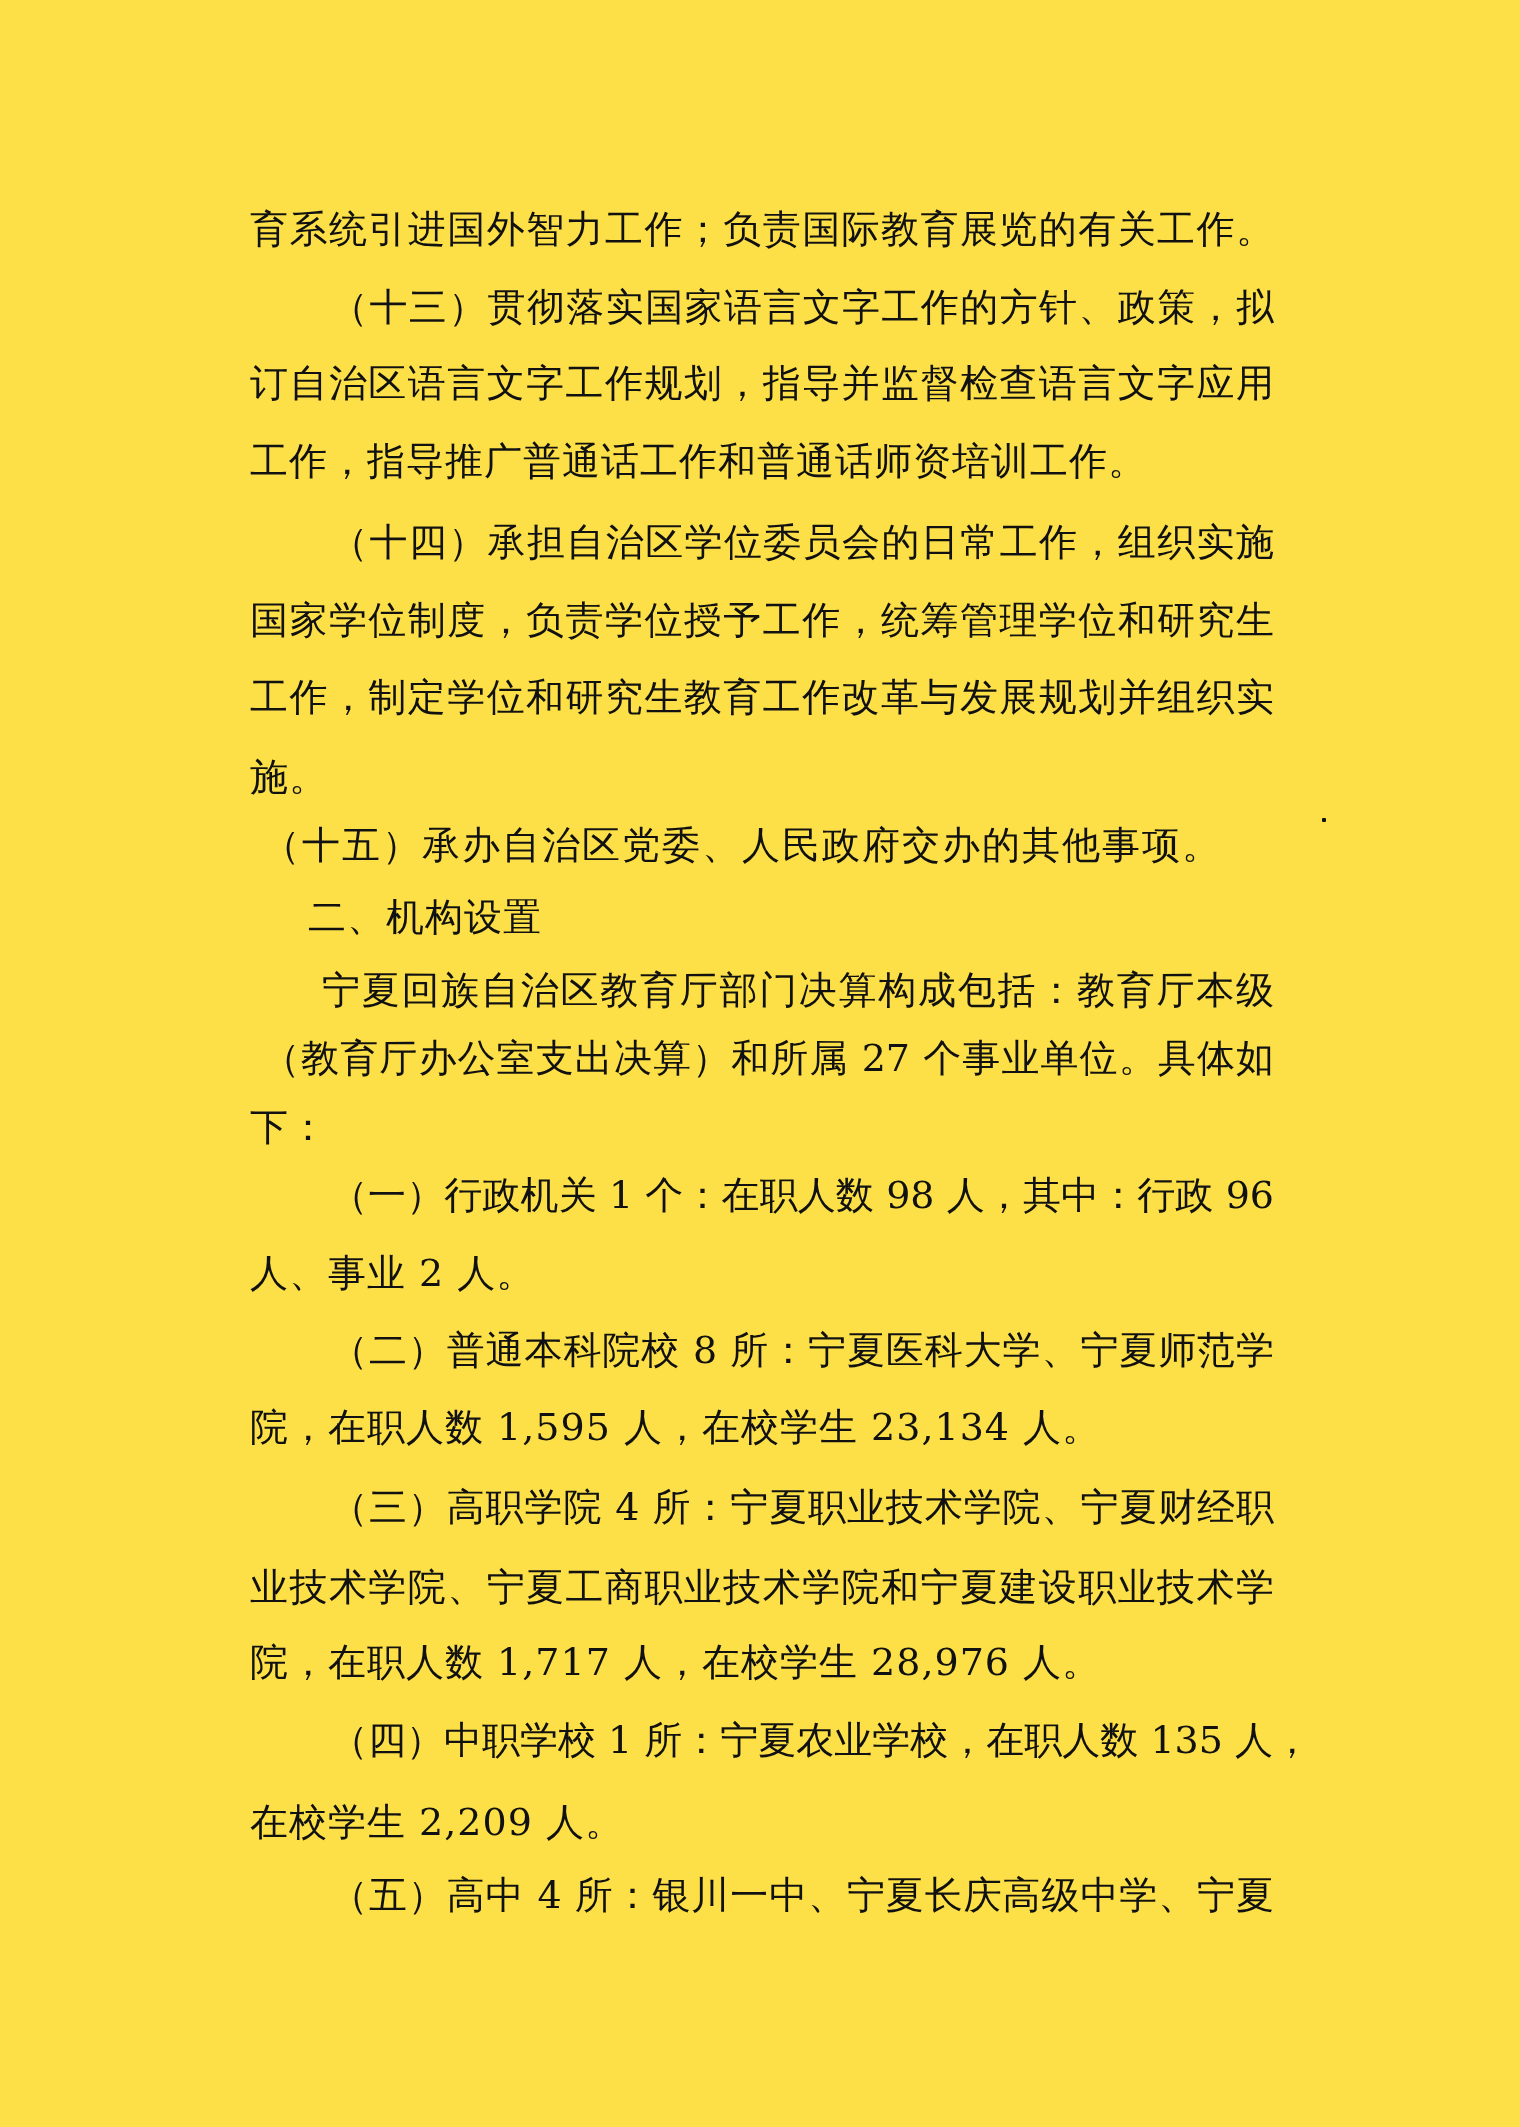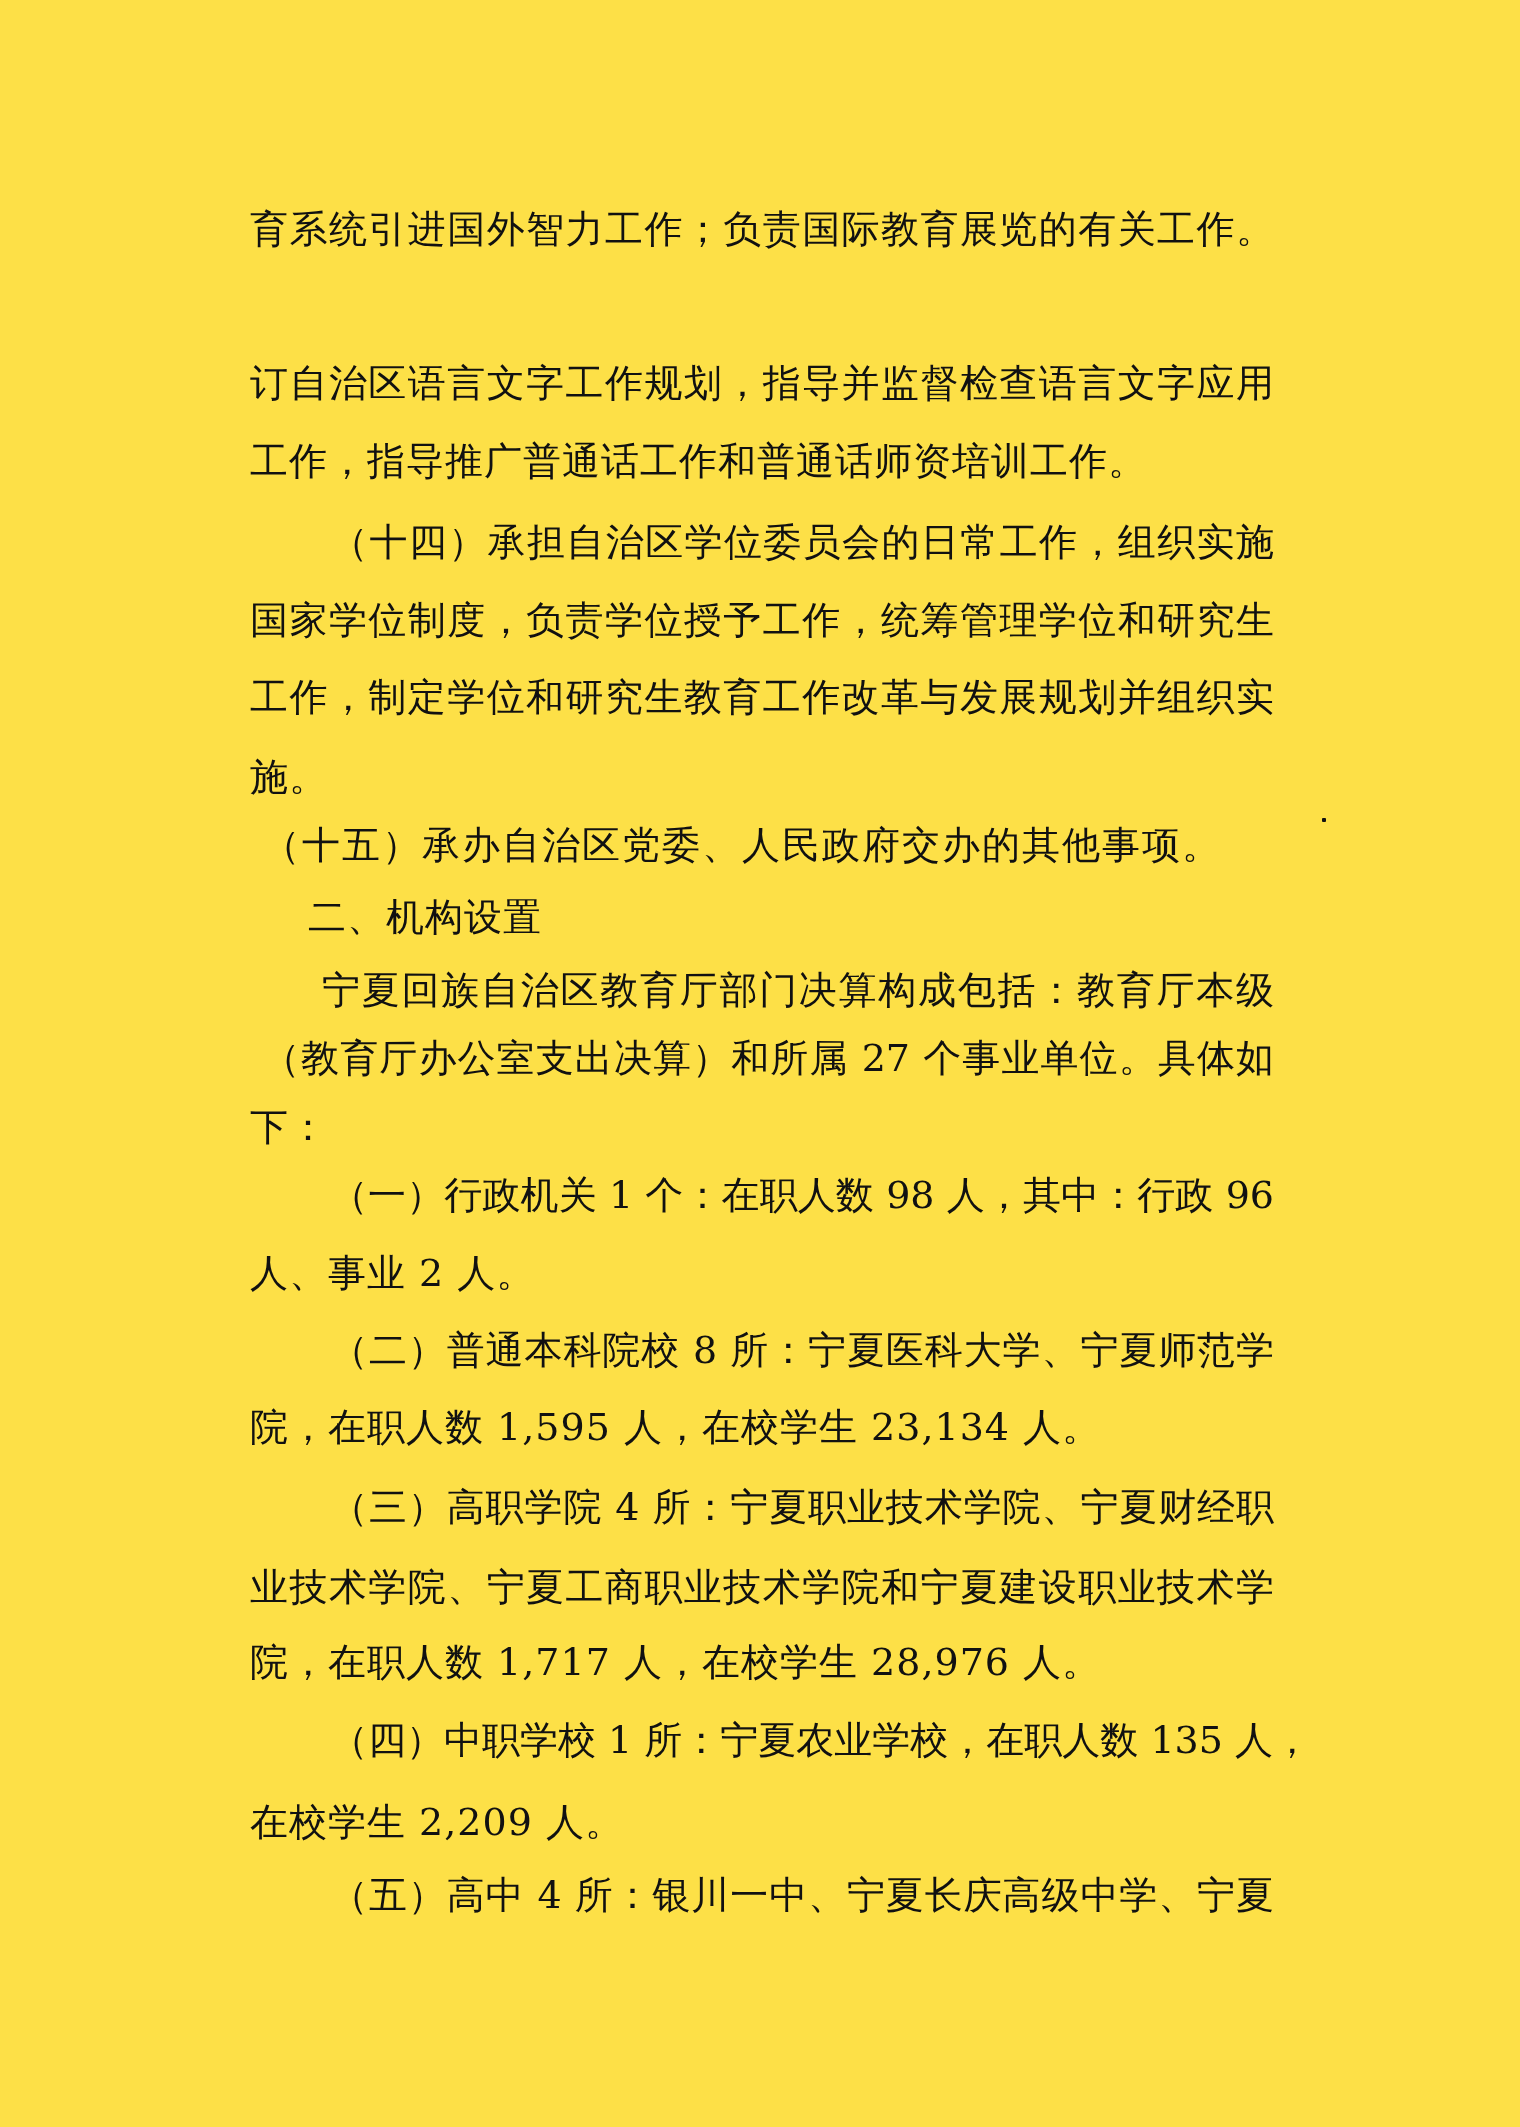--- a/index.html
+++ b/index.html
@@ -75,20 +75,21 @@
     height: 4px;
     background: #111;
     border-radius: 1px;
   }
 </style>
 </head>
 <body>
 
 <div class="page">
   <div class="line full" style="top:206px">育系统引进国外智力工作；负责国际教育展览的有关工作。</div>
+  <div class="line indent-full" style="top:284px">（十三）贯彻落实国家语言文字工作的方针、政策，拟</div>
   <div class="line full" style="top:360px">订自治区语言文字工作规划，指导并监督检查语言文字应用</div>
   <div class="line cont-short" style="top:438px">工作，指导推广普通话工作和普通话师资培训工作。</div>
 
   <div class="line indent-full" style="top:519px">（十四）承担自治区学位委员会的日常工作，组织实施</div>
   <div class="line full" style="top:597px">国家学位制度，负责学位授予工作，统筹管理学位和研究生</div>
   <div class="line full" style="top:674px">工作，制定学位和研究生教育工作改革与发展规划并组织实</div>
   <div class="line cont-short" style="top:754px">施。</div>
 
   <div class="line item-short" style="top:822px">（十五）承办自治区党委、人民政府交办的其他事项。</div>
 

